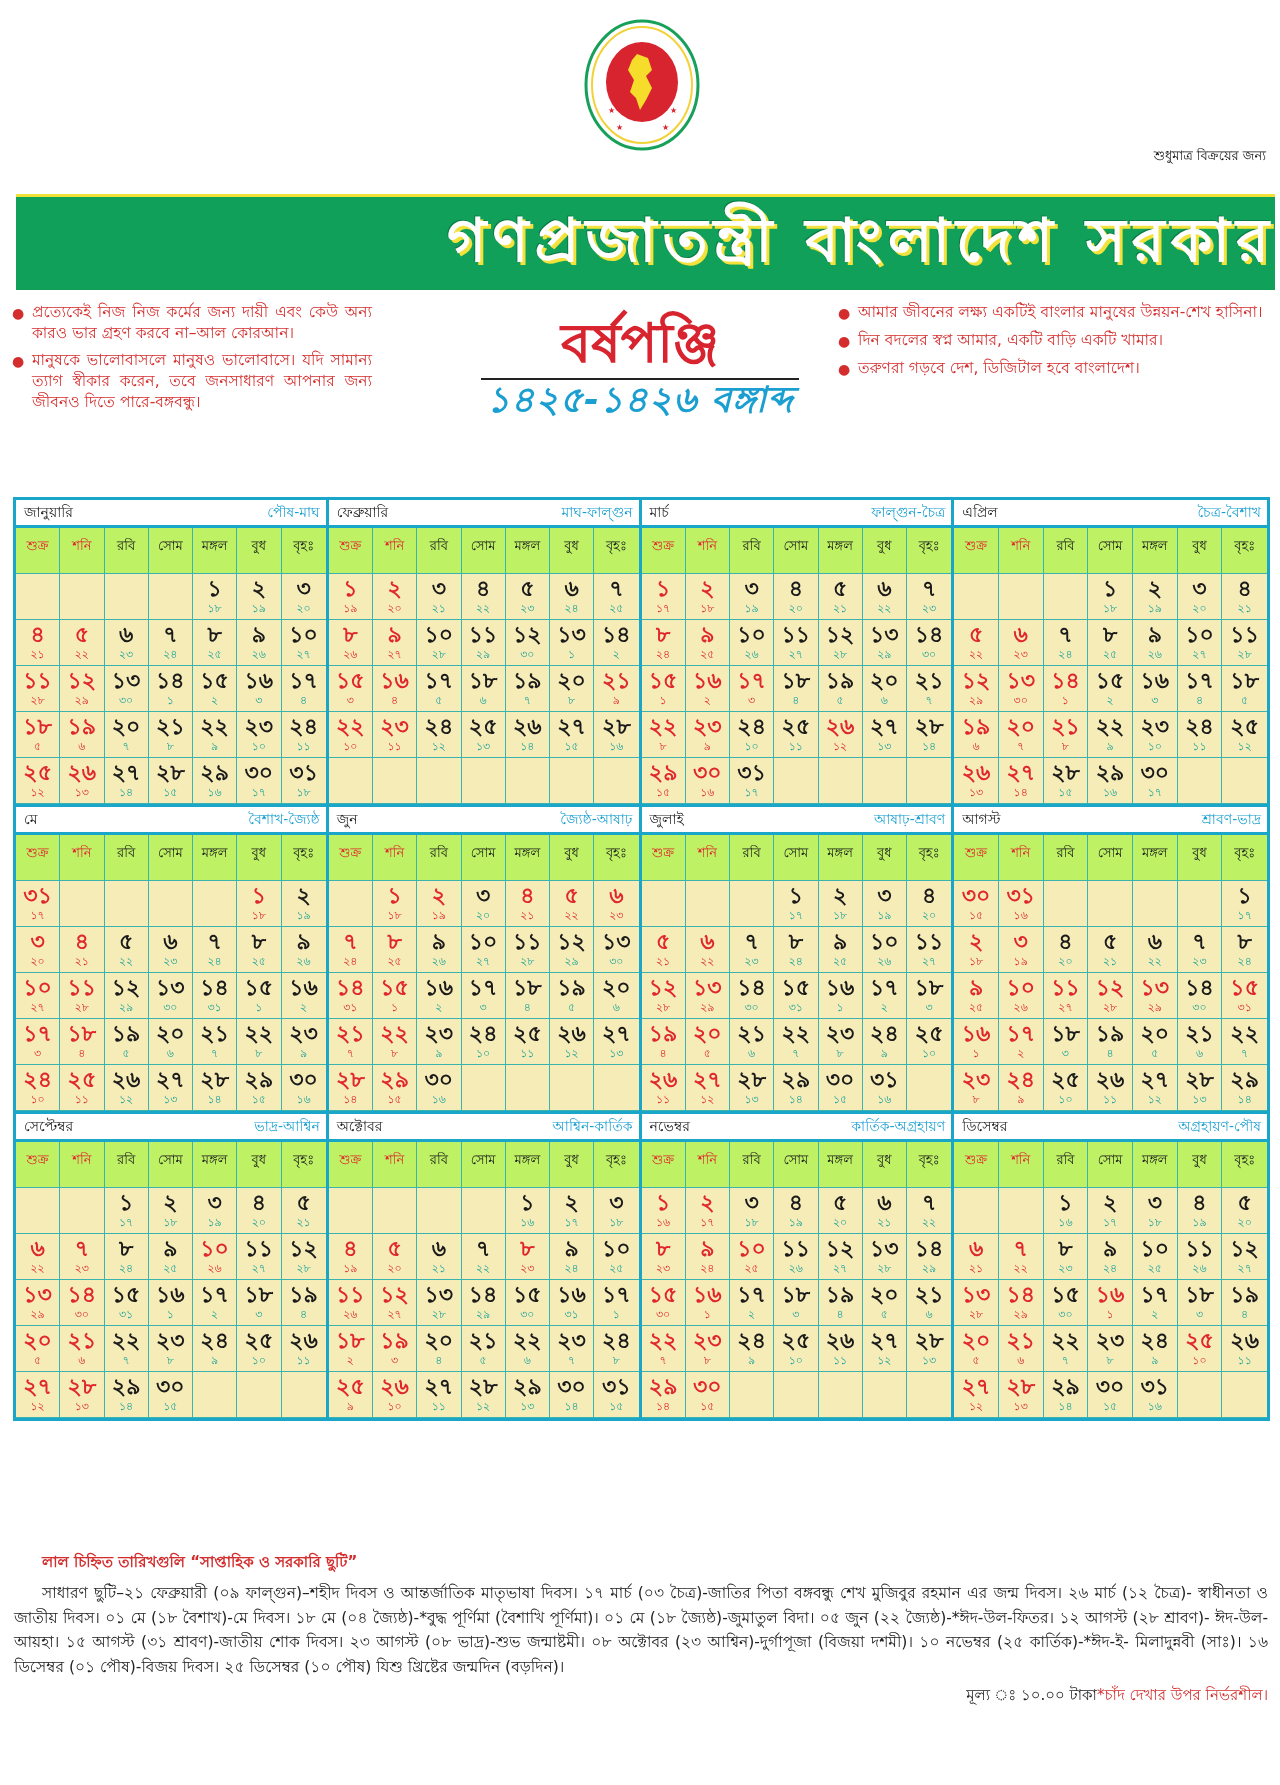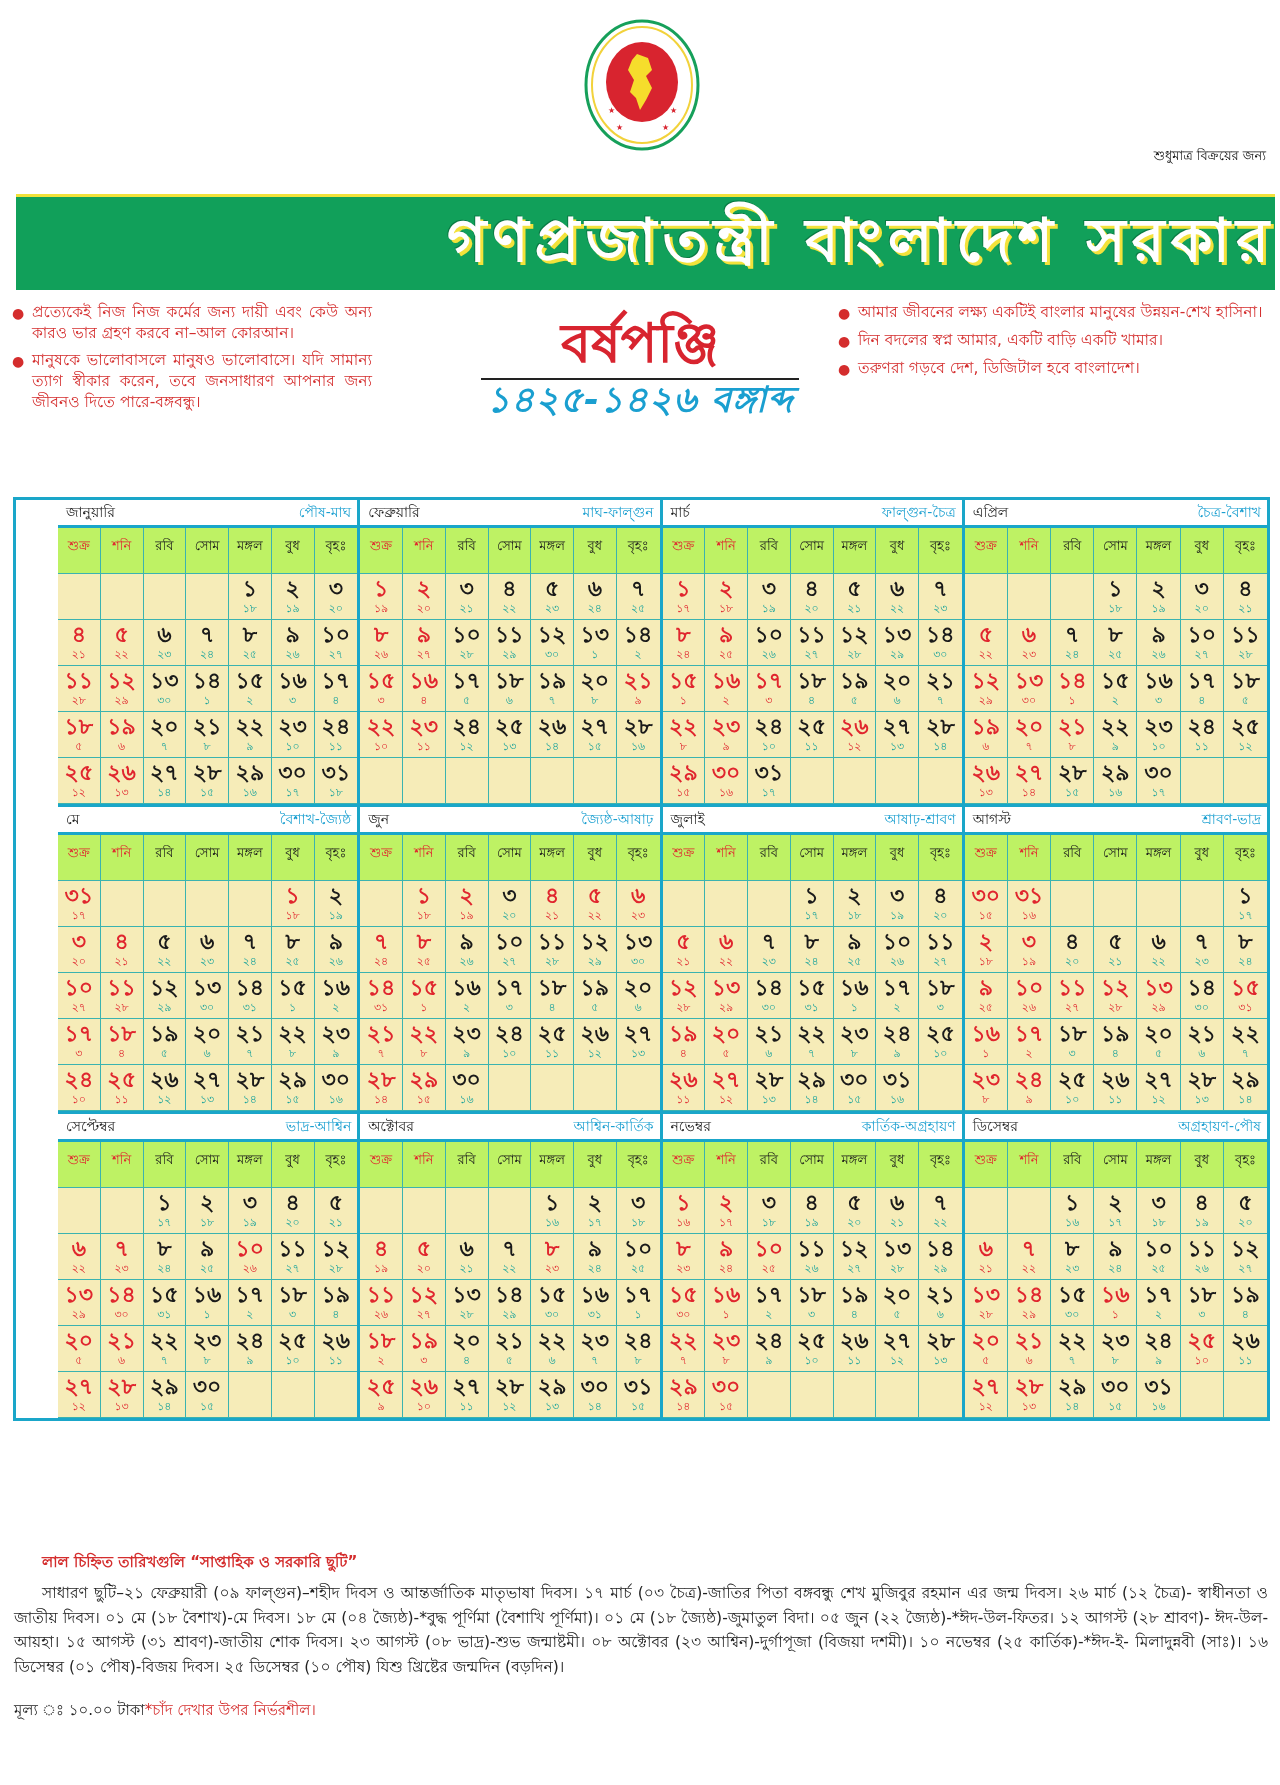--- a/index.html
+++ b/index.html
@@ -35,21 +35,21 @@
   
   .center-title { position: absolute; left: 440px; top: 313px; width: 400px; text-align: center; }
   .calendar-word { font-size: 54px; font-weight: bold; color: #d8242f; line-height: 62px; }
   .ce-year { font-size: 30px; font-weight: bold; color: #222; margin-top: 4px; line-height: 38px; }
   .divider { width: 318px; height: 2px; background: #222; margin: 3px auto 2px auto; }
   .bs-year { font-size: 36px; font-weight: bold; color: #1a9fd0; line-height: 36px; letter-spacing: 1px; font-style: italic; }
 
   
   .year-grid {
     position: absolute; left: 13px; top: 497px; width: 1257px;
-    display: grid; grid-template-columns: repeat(4, 1fr); border: 3px solid #1aa6c9; padding-left: 42px;
+    display: grid; grid-template-columns: repeat(4, 1fr); border: 3px solid #1aa6c9;
   }
   .month { border-right: 3px solid #1aa6c9; border-bottom: 3px solid #1aa6c9; }
   .month:nth-child(4n) { border-right: none; }
   .month:nth-child(n+9) { border-bottom: none; }
   .month-head {
     height: 28px; background: #ffffff; display: flex; justify-content: space-between; align-items: center;
     padding: 0 6px 0 8px; border-bottom: 3px solid #1aa6c9;
   }
   .month-name { font-size: 14px; color: #1a1a1a; }
   .bangla-months { font-size: 14px; color: #1a9fd0; }
@@ -67,21 +67,21 @@
   }
   .day:nth-child(7n) { border-right: none; }
   .day .d { font-size: 22px; line-height: 26px; color: #1a1a1a; font-weight: bold; }
   .day .b { font-size: 11px; line-height: 14px; color: #1ba39b; }
   .day.red .d, .day.red .b { color: #e0262e; }
 
   
   .footer { position: absolute; left: 14px; top: 1550px; width: 1254px; }
   .legend { font-size: 15px; font-weight: bold; color: #d42d2d; padding-left: 28px; margin-bottom: 6px; }
   .holidays { font-size: 15.5px; line-height: 24.5px; color: #222; text-align: justify; text-indent: 28px; }
-  .bottom-row { display: flex; justify-content: flex-start; margin-top: 19px; }
+  .bottom-row { display: flex; justify-content: flex-end; margin-top: 4px; }
   .price { font-size: 15px; color: #222; }
   .moon-note { font-size: 15px; color: #d42d2d; }
 </style>
 </head>
 <body>
 
 <div class="logo">
   <svg viewBox="0 0 120 134">
     <ellipse cx="60" cy="67" rx="56" ry="64" fill="#ffffff" stroke="#16a05a" stroke-width="3"></ellipse>
     <ellipse cx="60" cy="67" rx="50" ry="58" fill="none" stroke="#f2d23b" stroke-width="2"></ellipse>

